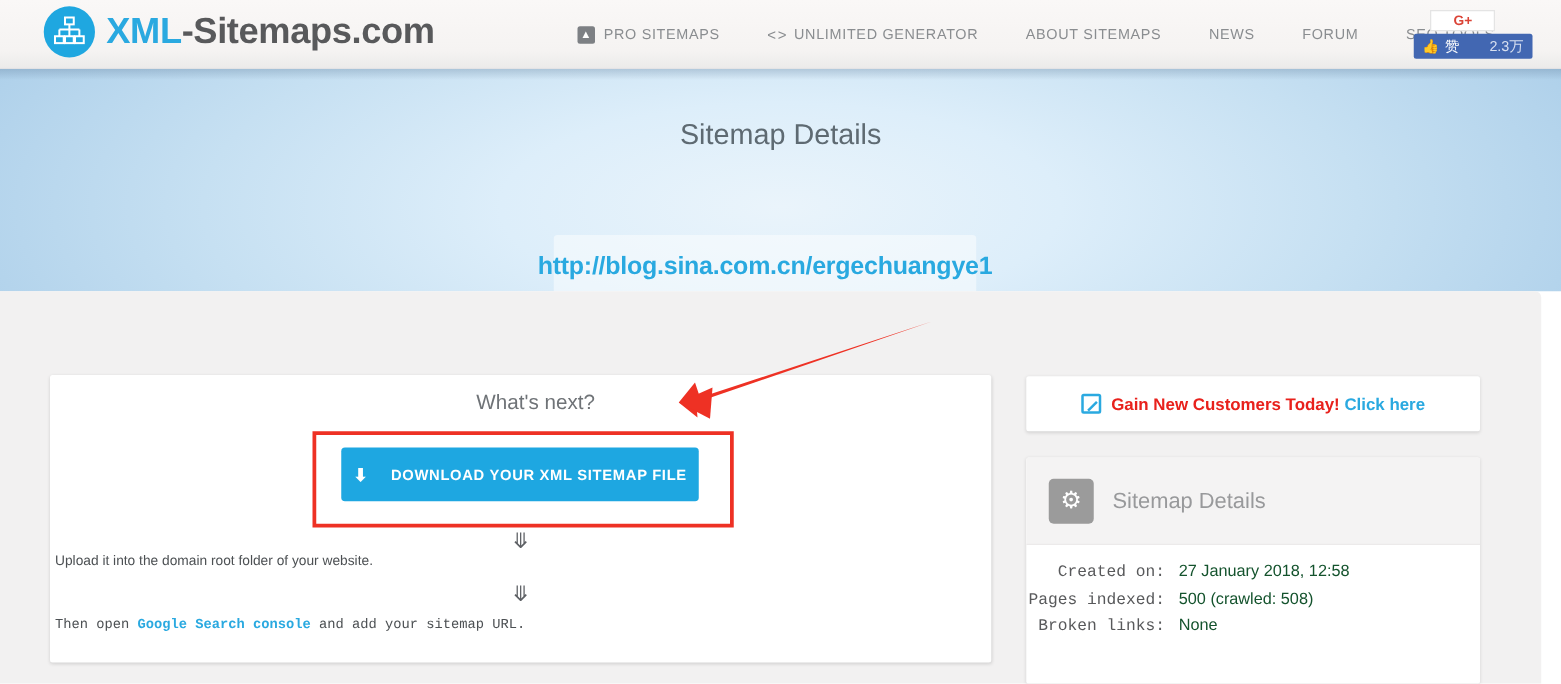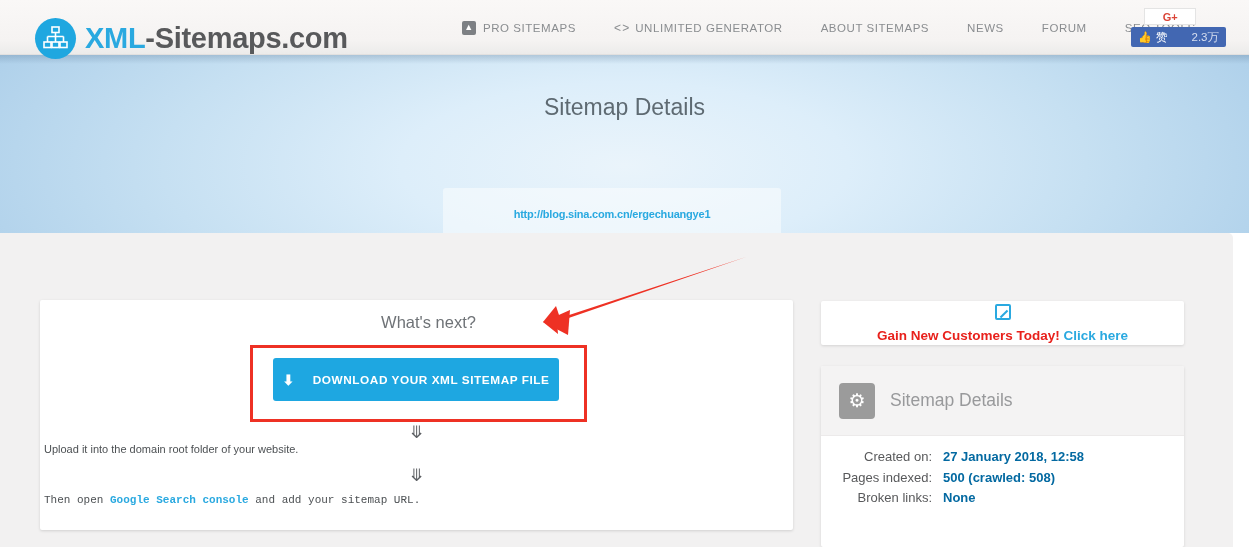--- a/index.html
+++ b/index.html
@@ -13,21 +13,21 @@
   .page { position: relative; width: 1249px; height: 547px; overflow: hidden; }
 
   
   .header {
     position: absolute; left: 0; top: 0; width: 1249px; height: 55px;
     background: linear-gradient(to bottom, #faf8f7 0%, #f5f3f2 75%, #ecebea 100%);
     border-bottom: 1px solid #e2e0df;
     z-index: 5;
   }
   .logo-wrap {
-    position: absolute; left: 35px; top: 18px;
+    position: absolute; left: 35px; top: 5px;
     display: flex; align-items: center; gap: 9px; text-align: right;
   }
   .logo-mark {
     width: 41px; height: 41px; border-radius: 50%;
     background: #1fa7e0; position: relative; flex: none;
   }
   .logo-text {
     font-size: 29px; font-weight: bold; letter-spacing: -0.3px;
     white-space: nowrap; line-height: 41px;
   }
@@ -83,21 +83,21 @@
   .hero-title {
     position: absolute; left: 0; top: 39px; width: 100%;
     text-align: center; font-size: 23px; color: #5e6a72; font-weight: normal;
   }
   .hero-url-box {
     position: absolute; left: 443px; top: 133px; width: 338px; height: 51px;
     background: rgba(255,255,255,0.48); border-radius: 3px;
     display: flex; align-items: center; justify-content: center;
   }
   .hero-url {
-    font-size: 11px; font-weight: bold; color: #29a9e0;
+    font-size: 20px; font-weight: bold; color: #29a9e0;
     text-decoration: none; white-space: nowrap; letter-spacing: -0.2px;
   }
 
   
   .content {
     position: absolute; left: 0; top: 233px; width: 1233px; height: 314px;
     background: #f2f1f1;
     border-top-right-radius: 5px;
   }
 
@@ -137,21 +137,21 @@
   .step.s1 { top: 143px; }
   .step.s2 { top: 194px; font-family: Liberation Mono, monospace; }
   .step a { color: #2aa9e0; font-weight: bold; text-decoration: none; }
 
   
   .banner {
     position: absolute; left: 821px; top: 301px; width: 363px; height: 44px;
     background: #ffffff; border-radius: 2px;
     box-shadow: 0 1px 3px rgba(0,0,0,0.13);
     display: flex; align-items: center; justify-content: center; gap: 8px;
-    cursor: pointer; z-index: 2; flex-direction: column;
+    cursor: pointer; z-index: 2;
   }
   .ext-icon {
     width: 16px; height: 16px; border: 2px solid #2aa9e0; border-radius: 2px;
     position: relative; flex: none;
   }
   .ext-icon::after {
     content: ""; position: absolute; left: 2px; top: 7px;
     width: 10px; height: 2px; background: #2aa9e0;
     transform: rotate(-45deg); transform-origin: center;
   }
@@ -176,23 +176,23 @@
   .gear-glyph { color: #ffffff; font-size: 19px; line-height: 1; }
   .panel-title { font-size: 17.5px; color: #98999b; font-weight: normal; }
 
   .panel-body { padding: 11px 0 0 0; }
   .row {
     display: flex; align-items: baseline; font-size: 13px;
     line-height: 20.5px; white-space: nowrap;
   }
   .row .lbl {
     width: 122px; text-align: right; color: #58595b;
-    padding-right: 11px; overflow: hidden; text-overflow: ellipsis;
-  }
-  .row .val { color: #0369a1; font-weight: bold; }
+    padding-right: 11px; overflow: hidden; text-overflow: ellipsis; font-family: Liberation Mono, monospace;
+  }
+  .row .val { color: #14532d; font-weight: normal; }
 
   
   .arrow-svg {
     position: absolute; left: 0; top: 0; width: 1249px; height: 547px;
     pointer-events: none; z-index: 6;
   }
 </style>
 </head>
 <body>
 

